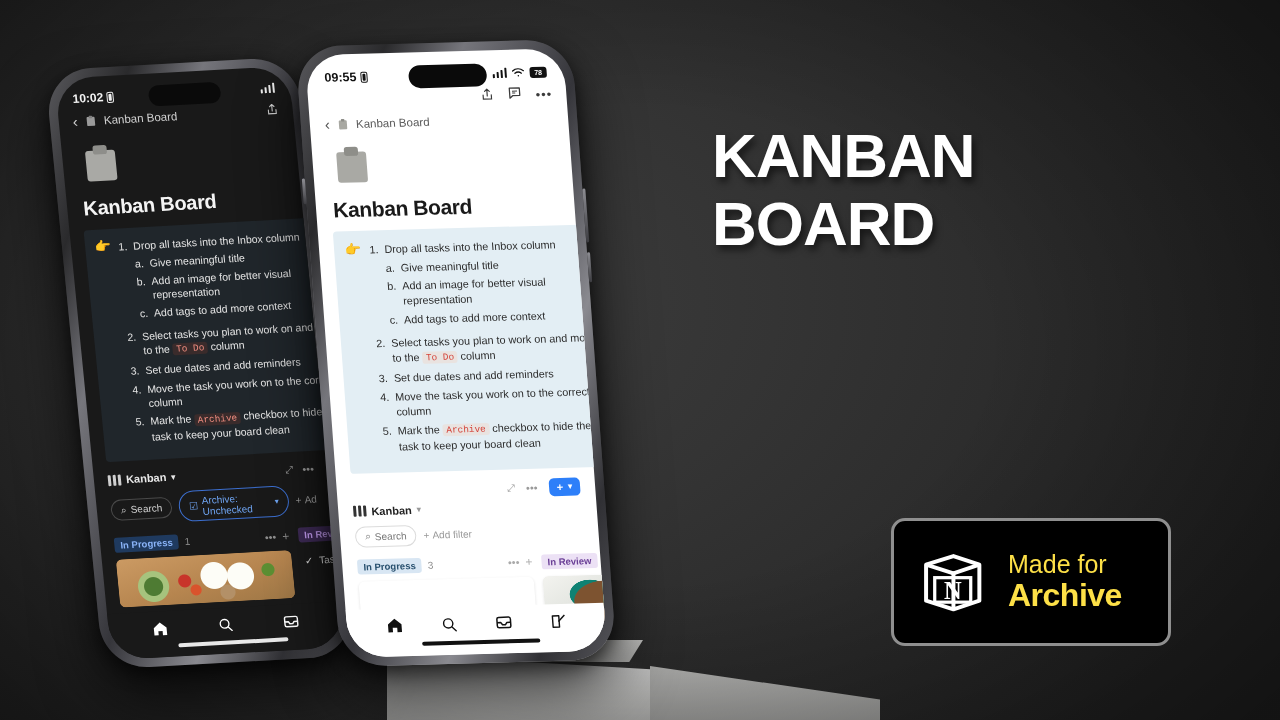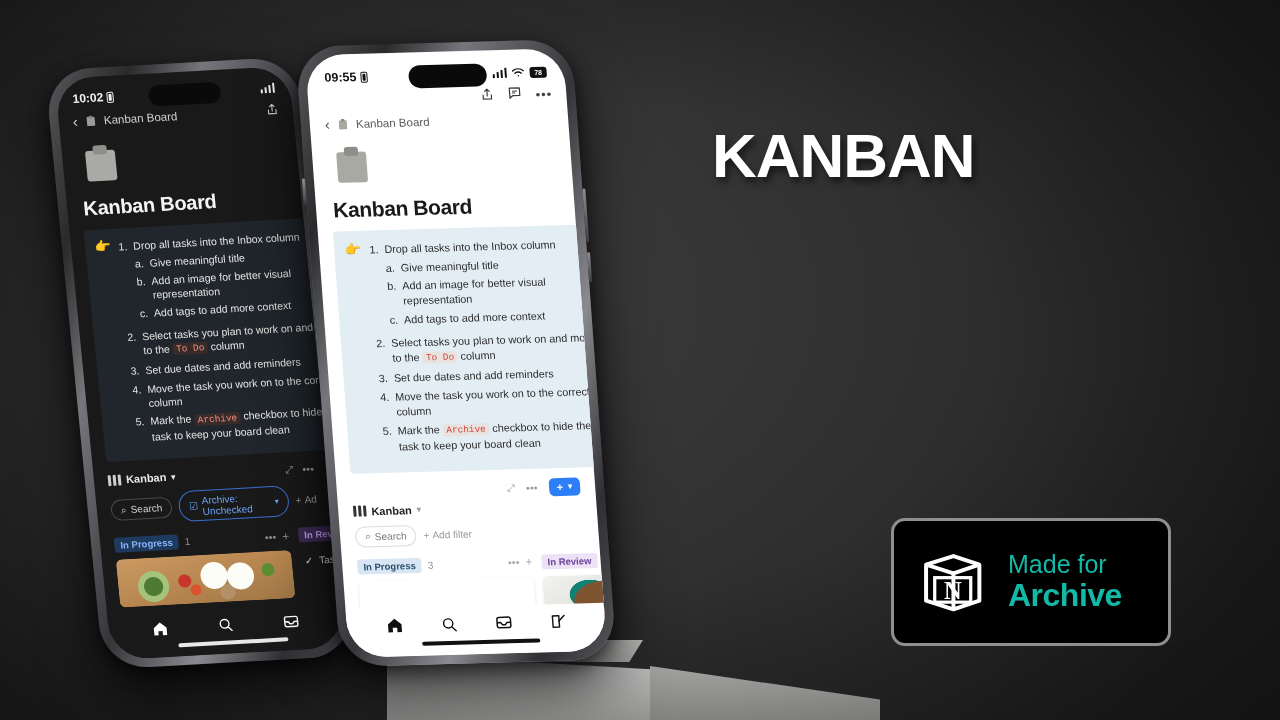--- a/index.html
+++ b/index.html
@@ -254,21 +254,21 @@
     letter-spacing:-1px;
     text-shadow:3px 5px 7px rgba(0,0,0,.55);
   }
   #headline div + div { margin-top:4px; }
 
   #notion-badge {
     position:absolute; left:891px; top:518px; width:280px; height:128px;
     background:#000; border:3px solid #8f8f8f; border-radius:14px;
     display:flex; align-items:center; gap:20px; padding:0 22px;
   }
-  #notion-badge .txt { color:#14b8a6; line-height:1.12; }
+  #notion-badge .txt { color:#fde047; line-height:1.12; }
   #notion-badge .made { font-size:25px; font-weight:400; }
   #notion-badge .notion { font-size:32px; font-weight:700; letter-spacing:-.5px; }
 </style>
 </head>
 <body>
 
 <div id="backdrop"></div>
 
 <div id="pedestal">
   <div class="ped-top"></div>
@@ -629,20 +629,21 @@
 
       <div class="home-ind"></div>
     </div>
   </div>
 </div>
 
 <div id="vignette"></div>
 
 <div id="headline">
   <div>KANBAN</div>
+  <div>BOARD</div>
 </div>
 
 <div id="notion-badge">
   <svg width="72" height="72" viewBox="0 0 100 100">
     <g fill="none" stroke="#fff" stroke-width="5.5" stroke-linejoin="round">
       <path d="M14 26 L52 14 L88 26 L88 76 L52 88 L14 76 Z"></path>
       <path d="M14 26 L52 38 L88 26"></path>
       <path d="M52 38 L52 88"></path>
     </g>
     <g fill="none" stroke="#fff" stroke-width="4.5">

